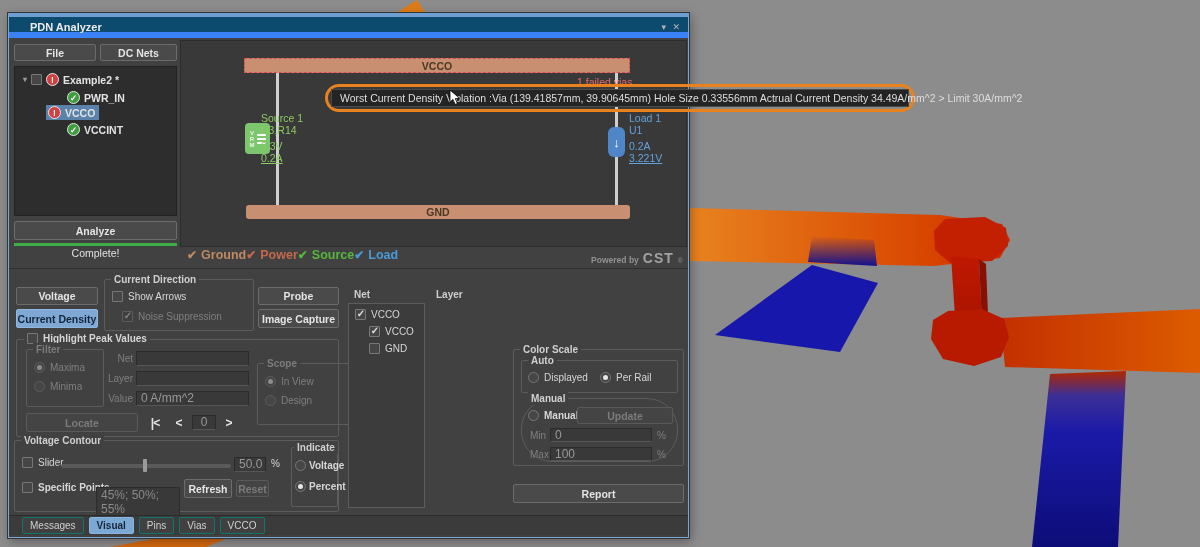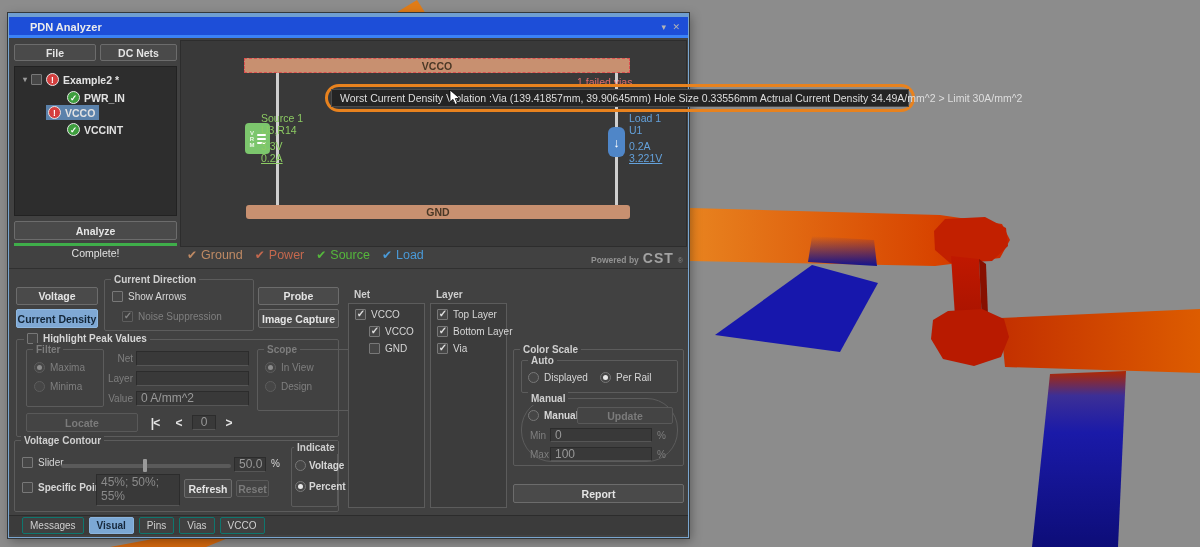--- a/index.html
+++ b/index.html
@@ -5,21 +5,21 @@
   * { margin:0; padding:0; box-sizing:border-box; }
   html,body { width:1200px; height:547px; overflow:hidden; background:#8c8c8c;
               font-family:"Liberation Sans", sans-serif; }
   .bg-svg { position:absolute; left:0; top:0; z-index:0; }
 
   
   .win { position:absolute; left:8px; top:13px; width:681px; height:525px;
          background:#414141; border:1px solid #7aa6cf; border-top:4px solid #6f9ed1;
          box-shadow:0 0 0 1px #33373a, 2px 3px 10px rgba(0,0,0,.35); z-index:1; }
   .titlebar { position:absolute; left:0; top:0; width:100%; height:21px;
-              background:#1d4ed8; border-bottom:3px solid #3b82f6; }
+              background:#0c4a6e; border-bottom:6px solid #3b82f6; }
   .title { position:absolute; left:21px; top:4px; font-size:11px; font-weight:700; color:#ececec; }
   .winbtn { position:absolute; top:5px; font-size:9px; color:#b4b4b4; cursor:default; }
 
   
   .btn { position:absolute; background:#4a4a4a; border:1px solid #6c6c6c; border-radius:2px;
          color:#e4e4e4; font-size:10.5px; font-weight:700; display:flex; align-items:center;
          justify-content:center; cursor:default; }
   .btn.dis { color:#7b7b7b; border-color:#595959; background:#444; }
   .btn.sel { background:#7fa8d4; color:#132639; border-color:#8fb8e0; }
   .grp { position:absolute; border:1px solid #5c5c5c; border-radius:2px; }
@@ -74,22 +74,22 @@
   .srcicon .bars i { width:9px; height:2px; background:#fff; border-radius:1px; }
   .loadicon { position:absolute; left:427px; top:86px; width:17px; height:30px; background:#4f86c8;
               border-radius:6px; color:#fff; font-size:13px; font-weight:700; display:flex;
               align-items:center; justify-content:center; }
   .annot { position:absolute; font-size:10.5px; line-height:12px; white-space:nowrap; }
   .annot.green { color:#8ccb63; }
   .annot.blue  { color:#64a2dc; }
   .annot .und { text-decoration:underline; }
 
   
-  .legend { position:absolute; left:178px; top:231px; display:flex; gap:12px; align-items:center;
-            font-size:12.5px; font-weight:400; }
+  .legend { position:absolute; left:178px; top:231px; display:flex; gap:0; align-items:center;
+            font-size:12.5px; font-weight:700; }
   .legend .chk { margin-right:4px; font-size:12px; }
   .lg-ground { color:#bf8a64; } .lg-power { color:#c4684e; }
   .lg-source { color:#55b83c; } .lg-load { color:#4a9ad8; }
   .powered { position:absolute; right:5px; top:233px; display:flex; align-items:baseline; gap:4px; }
   .powered .pb { font-size:8.5px; color:#929292; font-weight:700; }
   .powered .cst { font-size:14px; color:#a2a2a2; font-weight:700; letter-spacing:1px; }
   .powered .reg { font-size:7px; color:#8a8a8a; vertical-align:super; }
 
   
   .lbl-b { position:absolute; font-size:10px; font-weight:700; color:#cfcfcf; }
@@ -273,21 +273,21 @@
         <span class="rd dis"></span>
         <span>Minima</span>
       </div>
     </div>
     <div class="crow dis" style="left:74px;top:13px;width:42px;justify-content:flex-end;">Net</div>
     <div class="fld" style="left:119px;top:11px;width:113px;height:15px;"></div>
     <div class="crow dis" style="left:74px;top:33px;width:42px;justify-content:flex-end;">Layer</div>
     <div class="fld" style="left:119px;top:31px;width:113px;height:15px;"></div>
     <div class="crow dis" style="left:74px;top:53px;width:42px;justify-content:flex-end;">Value</div>
     <div class="fld" style="left:119px;top:51px;width:113px;height:15px;line-height:13px;">0 A/mm^2</div>
-    <div class="grp" style="left:240px;top:9px;width:98px;height:62px;">
+    <div class="grp" style="left:240px;top:23px;width:98px;height:62px;">
       <span class="glabel dis" style="background:#414141;">Scope</span>
       <div class="crow dis" style="left:7px;top:12px;">
         <span class="rd dis on"></span>
         <span>In View</span>
       </div>
       <div class="crow dis" style="left:7px;top:31px;">
         <span class="rd dis"></span>
         <span>Design</span>
       </div>
     </div>
@@ -306,21 +306,21 @@
     </div>
     <div class="track" style="left:46px;top:23px;width:170px;">
       <span class="thumb" style="left:82px;top:-5px;"></span>
     </div>
     <div class="fld" style="left:219px;top:16px;width:32px;height:15px;text-align:center;line-height:13px;">50.0</div>
     <div class="crow" style="left:256px;top:17px;">%</div>
     <div class="crow" style="left:7px;top:41px;">
       <span class="cb"></span>
       <span style="font-weight:700;">Specific Points</span>
     </div>
-    <div class="fld" style="left:81px;top:33px;width:84px;height:32px;line-height:14px;color:#8a8a8a;">45%; 50%; 55%</div>
+    <div class="fld" style="left:81px;top:46px;width:84px;height:32px;line-height:14px;color:#8a8a8a;">45%; 50%; 55%</div>
     <div class="btn" style="left:169px;top:38px;width:48px;height:19px;">Refresh</div>
     <div class="btn dis" style="left:221px;top:39px;width:33px;height:17px;">Reset</div>
     <div class="grp" style="left:276px;top:6px;width:47px;height:60px;">
       <span class="glabel" style="left:2px;">Indicate</span>
       <div class="crow" style="left:3px;top:12px;gap:3px;">
         <span class="rd"></span>
         <span style="font-weight:700;">Voltage</span>
       </div>
       <div class="crow" style="left:3px;top:33px;gap:3px;">
         <span class="rd on"></span>
@@ -339,34 +339,20 @@
       <span class="cb on"></span>
       <span>VCCO</span>
     </div>
     <div class="crow" style="left:20px;top:39px;">
       <span class="cb"></span>
       <span>GND</span>
     </div>
   </div>
 
   <span class="lbl-b" style="left:427px;top:272px;">Layer</span>
-  <div class="list" style="left:421px;top:286px;width:77px;height:205px;">
-    <div class="crow" style="left:6px;top:5px;">
-      <span class="cb on"></span>
-      <span>Top Layer</span>
-    </div>
-    <div class="crow" style="left:6px;top:22px;">
-      <span class="cb on"></span>
-      <span>Bottom Layer</span>
-    </div>
-    <div class="crow" style="left:6px;top:39px;">
-      <span class="cb on"></span>
-      <span>Via</span>
-    </div>
-  </div>
 
 
   <div class="grp" style="left:504px;top:332px;width:171px;height:117px;">
     <span class="glabel">Color Scale</span>
     <div class="grp" style="left:7px;top:10px;width:157px;height:33px;">
       <span class="glabel">Auto</span>
       <div class="crow" style="left:6px;top:11px;">
         <span class="rd"></span>
         <span>Displayed</span>
       </div>

